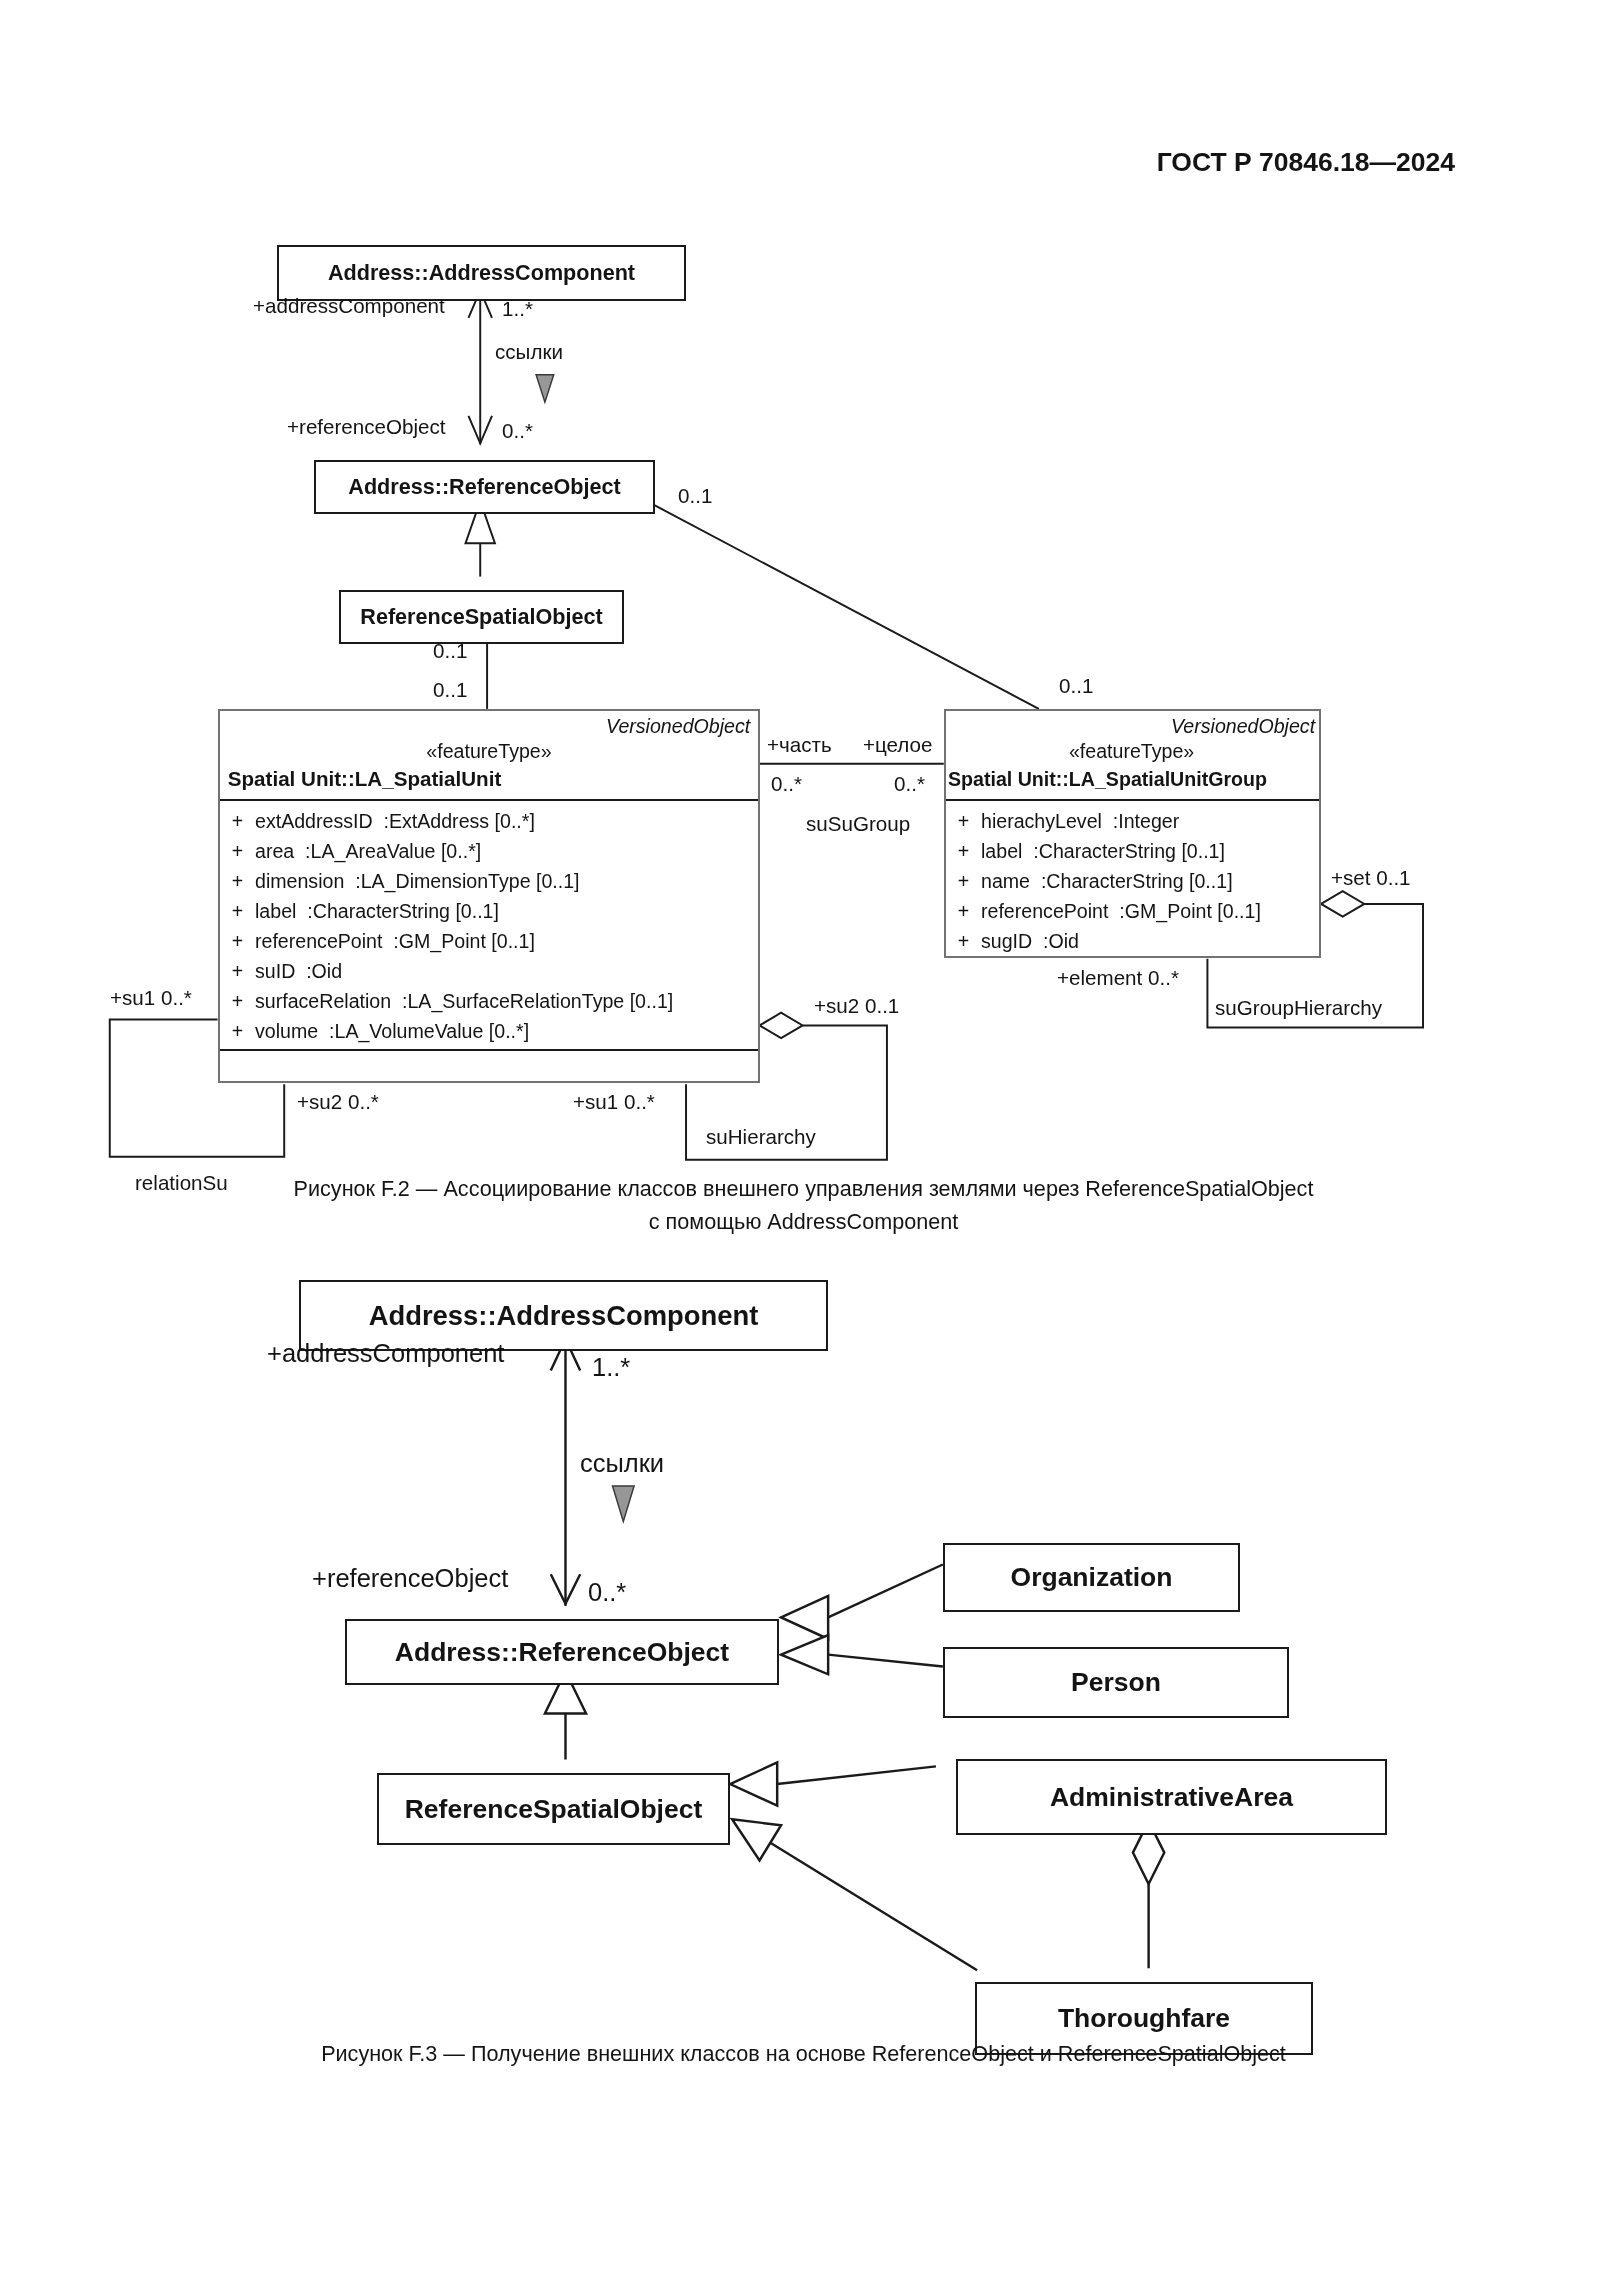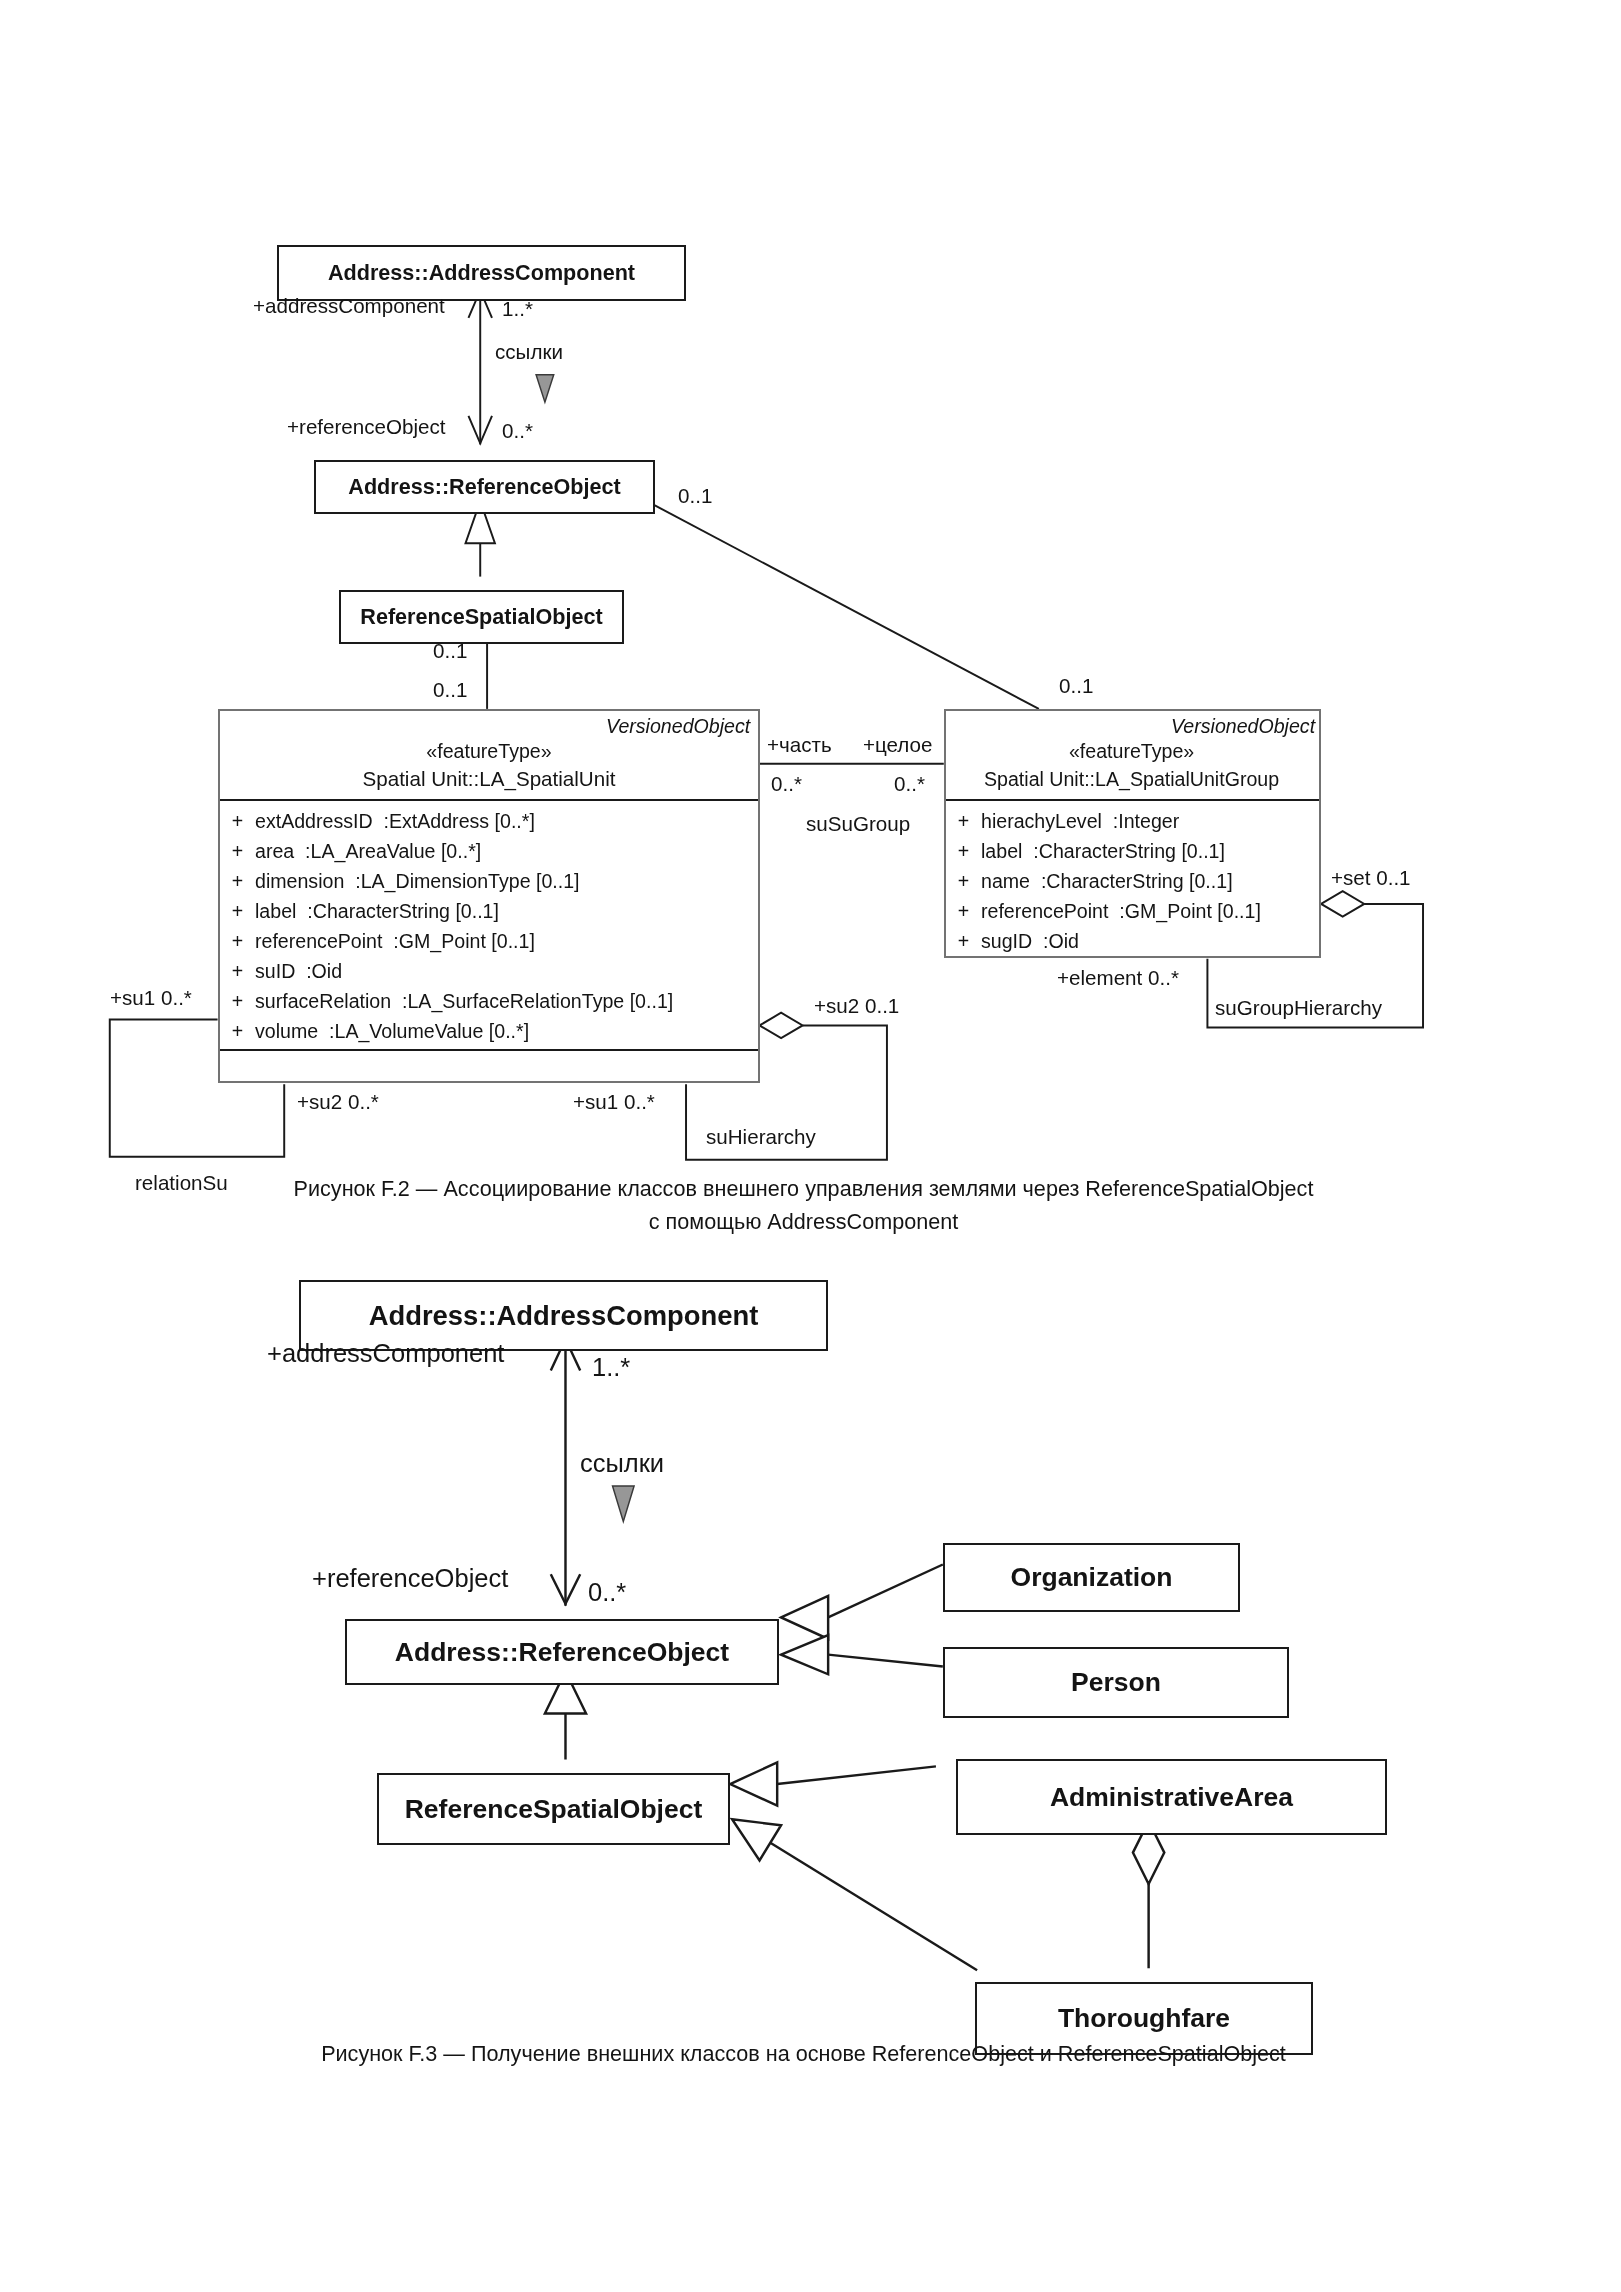--- a/index.html
+++ b/index.html
@@ -22,21 +22,21 @@
           display:flex; align-items:center; justify-content:center;
           font-weight:700; font-size:21.6px; z-index:2; text-align:center;margin-top:14px; }
   .ubox3 { border-width:2.9px; font-size:26.5px; }
 
   
   .uclass { position:absolute; background:#fff; border:2px solid #737373;
             display:flex; flex-direction:column; z-index:2; }
   .uhead { border-bottom:2px solid #1a1a1a; padding:2.9px 7.8px 5.9px 7.8px; }
   .uhead .vo { text-align:right; font-style:italic; font-size:19.6px; line-height:25.5px; }
   .uhead .st { text-align:center; font-size:19.6px; line-height:25.5px; }
-  .uhead .ti { text-align:center; font-weight:400; font-size:20.6px; line-height:28px; }
+  .uhead .ti { text-align:left; font-weight:700; font-size:20.6px; line-height:28px; }
   .uattrs { padding:4.9px 0 2.9px 0; }
   .arow { display:flex; font-size:19.6px; line-height:30px; white-space:pre; }
   .arow .vis { width:35px; padding-left:11.8px; flex:0 0 auto; }
   .uops { border-top:2px solid #1a1a1a; flex:1; min-height:32px; }
 
   .l { position:absolute; white-space:nowrap; font-size:20.6px; z-index:3; }
   .l3 { font-size:25.5px; }
 </style>
 </head>
 <body>
@@ -79,20 +79,21 @@
       <polygon points="797,1650 845,1628 845,1672"></polygon>
       <polygon points="797,1688 845,1668 845,1708"></polygon>
       <polygon points="577,1705 556,1748 598,1748"></polygon>
       <polygon points="745,1820 793,1798 793,1842"></polygon>
       <polygon points="747,1856 797,1862 775,1898"></polygon>
       <polygon points="1172,1858 1188,1890 1172,1922 1156,1890"></polygon>
     </g>
     <polygon points="625,1516 647,1516 636,1552" fill="#979797" stroke="#3a3a3a" stroke-width="1.5"></polygon>
   </svg>
 
+  <div class="hdr">ГОСТ Р 70846.18—2024</div>
 
   <div>
     <div class="ubox" style="left:277px; top:231px; width:409px; height:56px;">
       <span>Address::AddressComponent</span>
     </div>
     <div class="ubox" style="left:314px; top:446px; width:341px; height:54px;">
       <span>Address::ReferenceObject</span>
     </div>
     <div class="ubox" style="left:339px; top:576px; width:285px; height:54px;">
       <span>ReferenceSpatialObject</span>

